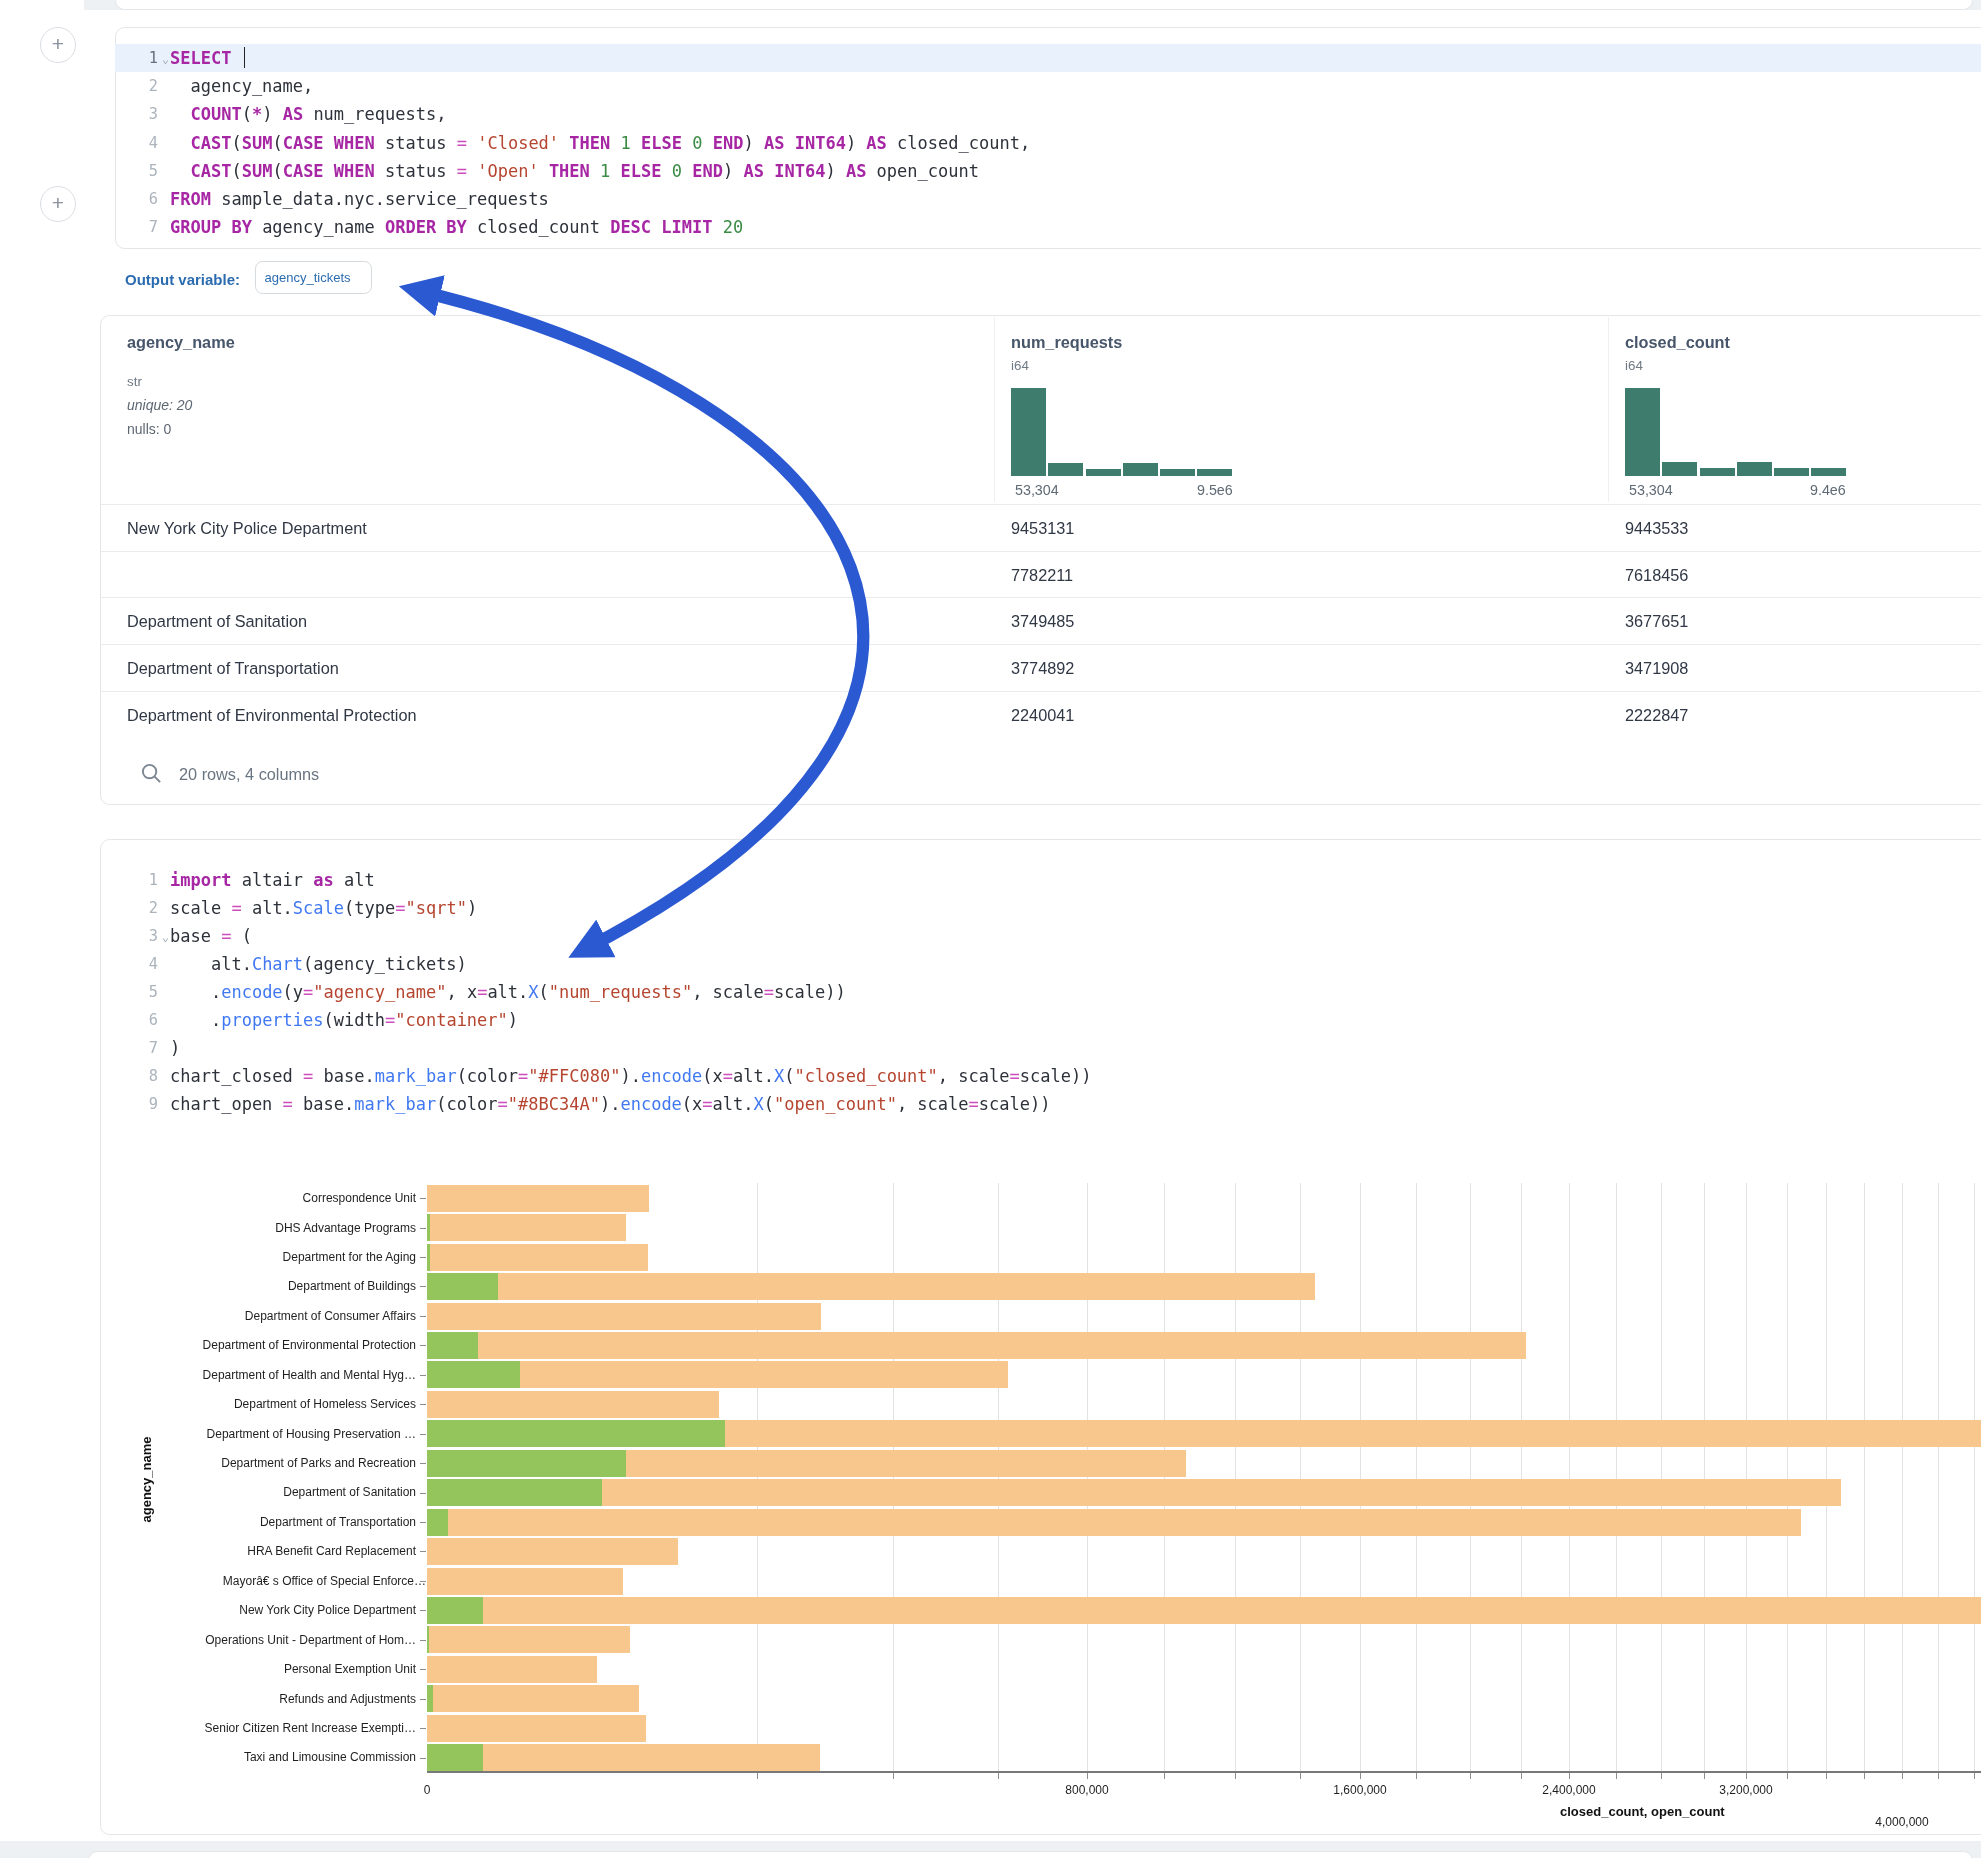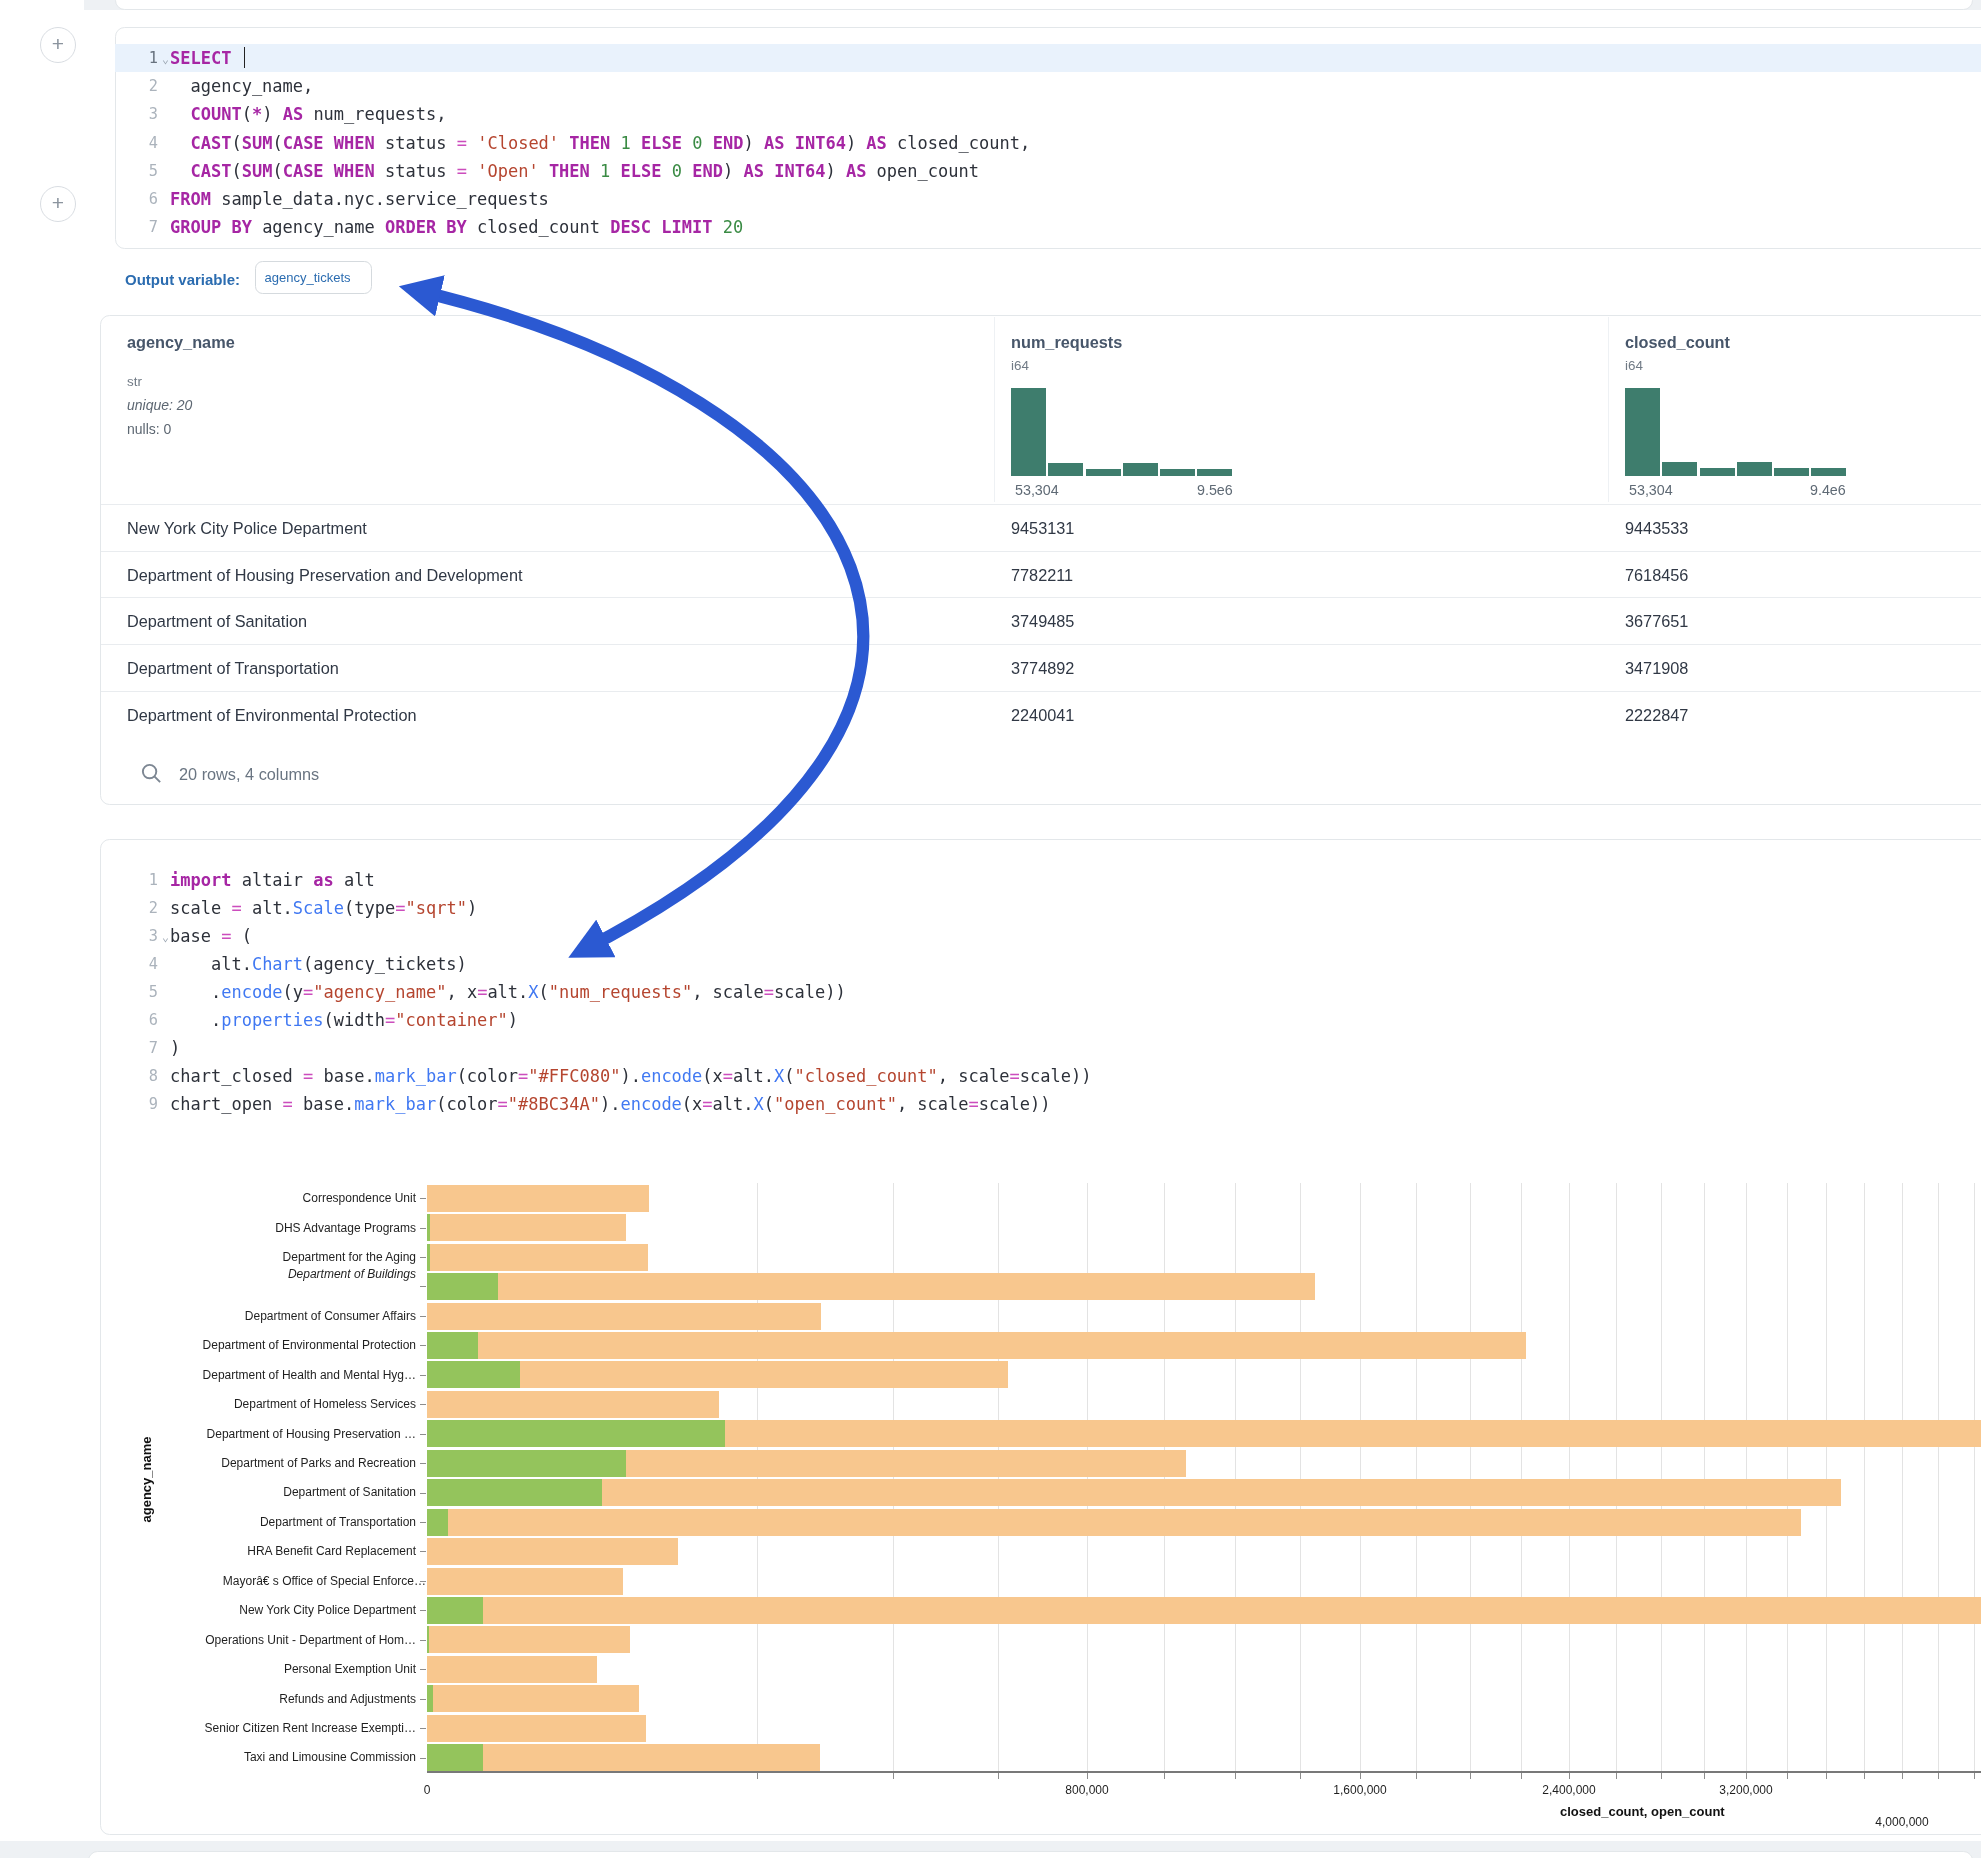--- a/index.html
+++ b/index.html
@@ -116,21 +116,20 @@
   <div class="histlab" style="left:1629px;top:482px;">53,304</div>
   <div class="histlab" style="left:1810px;top:482px;">9.4e6</div>
 
   <div id="table-rows">
       <div class="trow" style="top: 504px;">
         <div class="c1">New York City Police Department</div>
         <div class="c2">9453131</div>
         <div class="c3">9443533</div>
       </div>
       <div class="trow" style="top: 551px;">
-        <div class="c1">Department of Housing Preservation and Development</div>
         <div class="c2">7782211</div>
         <div class="c3">7618456</div>
       </div>
       <div class="trow" style="top: 597px;">
         <div class="c1">Department of Sanitation</div>
         <div class="c2">3749485</div>
         <div class="c3">3677651</div>
       </div>
       <div class="trow" style="top: 644px;">
         <div class="c1">Department of Transportation</div>
@@ -216,21 +215,21 @@
       <div class="cbar" style="left: 327px; top: 43px; width: 199px; background: rgb(248, 199, 142);"></div>
       <div class="cbar" style="left: 327px; top: 43px; width: 3.3px; background: rgb(148, 196, 92);"></div>
       <div class="ylab" style="left: 0px; top: 50px;">DHS Advantage Programs</div>
       <div class="ytick" style="left: 320px; top: 57px;"></div>
       <div class="cbar" style="left: 327px; top: 73px; width: 221px; background: rgb(248, 199, 142);"></div>
       <div class="cbar" style="left: 327px; top: 73px; width: 3.3px; background: rgb(148, 196, 92);"></div>
       <div class="ylab" style="left: 0px; top: 79px;">Department for the Aging</div>
       <div class="ytick" style="left: 320px; top: 86px;"></div>
       <div class="cbar" style="left: 327px; top: 102px; width: 888px; background: rgb(248, 199, 142);"></div>
       <div class="cbar" style="left: 327px; top: 102px; width: 71px; background: rgb(148, 196, 92);"></div>
-      <div class="ylab" style="left: 0px; top: 96px; font-style: italic;">Department of Buildings</div>
+      <div class="ylab" style="left: 0px; top: 108px;">Department of Buildings</div>
       <div class="ytick" style="left: 320px; top: 115px;"></div>
       <div class="cbar" style="left: 327px; top: 132px; width: 394px; background: rgb(248, 199, 142);"></div>
       <div class="ylab" style="left: 0px; top: 138px;">Department of Consumer Affairs</div>
       <div class="ytick" style="left: 320px; top: 145px;"></div>
       <div class="cbar" style="left: 327px; top: 161px; width: 1099px; background: rgb(248, 199, 142);"></div>
       <div class="cbar" style="left: 327px; top: 161px; width: 51px; background: rgb(148, 196, 92);"></div>
       <div class="ylab" style="left: 0px; top: 167px;">Department of Environmental Protection</div>
       <div class="ytick" style="left: 320px; top: 174px;"></div>
       <div class="cbar" style="left: 327px; top: 190px; width: 581px; background: rgb(248, 199, 142);"></div>
       <div class="cbar" style="left: 327px; top: 190px; width: 93px; background: rgb(148, 196, 92);"></div>

